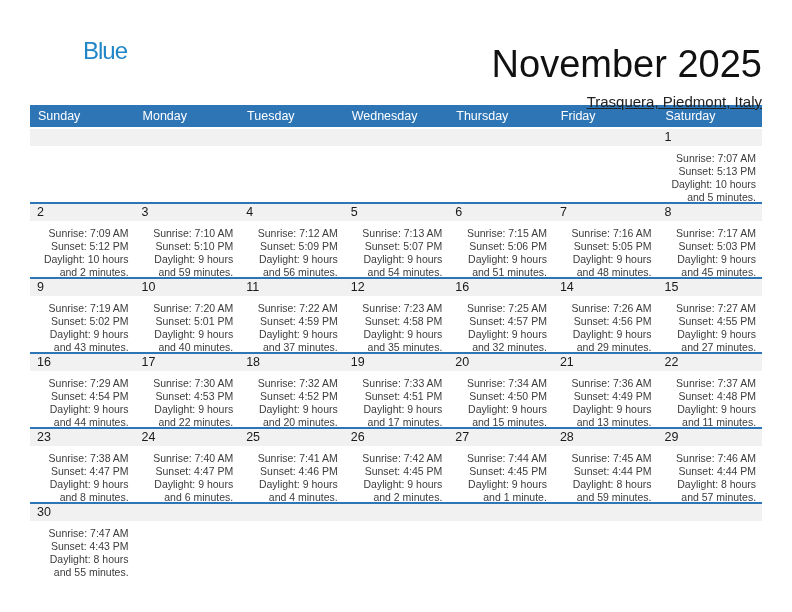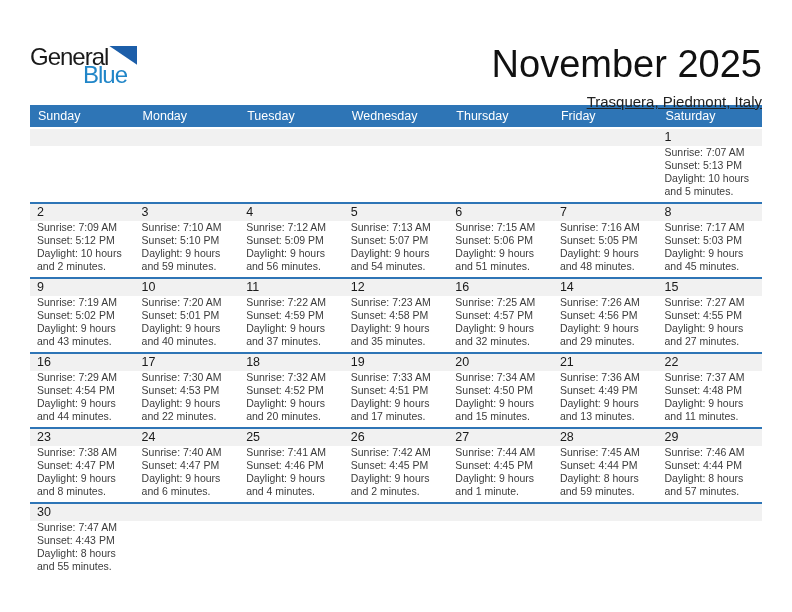--- a/index.html
+++ b/index.html
@@ -46,21 +46,21 @@
   .titles{text-align:right;}
   .cal-title{
     font-size:38px;color:#111111;font-weight:400;line-height:1.05;
   }
   .cal-subtitle{
     font-size:15px;color:#222222;font-weight:400;margin-top:8px;text-decoration:underline;
   }
 
   
   .weekday-header{
-    display:flex;height:22px;background:var(--header-blue);
+    display:flex;height:22px;background:var(--header-blue);justify-content:flex-end;
   }
   .weekday-header .wd{
     flex:1;color:#ffffff;font-size:12.5px;line-height:22px;
     padding-left:8px;white-space:nowrap;overflow:hidden;
   }
 
   
   .weeks{margin-top:2px;}
   .week{
     display:flex;height:73px;
@@ -68,36 +68,32 @@
   .week + .week{
     border-top:2px solid var(--line-blue);
     height:75px;
   }
   .cell{flex:1;overflow:hidden;}
   .day-num{
     height:17px;line-height:17px;background:var(--strip-gray);
     font-size:12.5px;color:var(--text-dark);padding-left:7px;
   }
   .day-details{
-    padding:0 6px 0 7px;
-    font-size:10.5px;line-height:13px;color:var(--text-body);
+    padding:6px 6px 0 7px;
+    font-size:10.5px;line-height:13px;color:var(--text-body);text-align:right;
   }
   .day-details div{white-space:nowrap;}
 </style>
 </head>
 <body>
 
 <div class="page">
 
   <div class="topbar">
     <div class="logo">
-      <div class="logo-row">
-        <span class="logo-general">General</span>
-        <span class="logo-triangle"></span>
-      </div>
       <div class="logo-blue">Blue</div>
     </div>
     <div class="titles">
       <div class="cal-title">November 2025</div>
       <div class="cal-subtitle">Trasquera, Piedmont, Italy</div>
     </div>
   </div>
 
   <div class="weekday-header">
       <div class="wd">Sunday</div>

